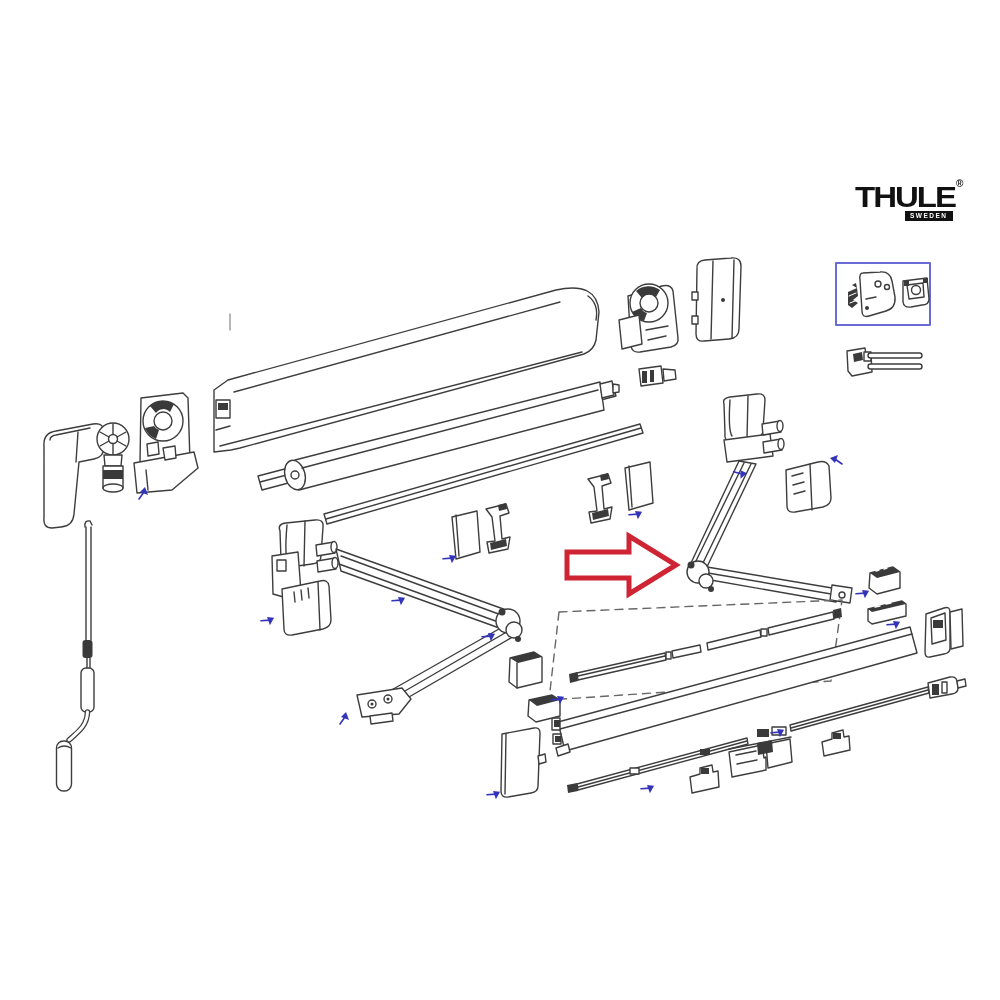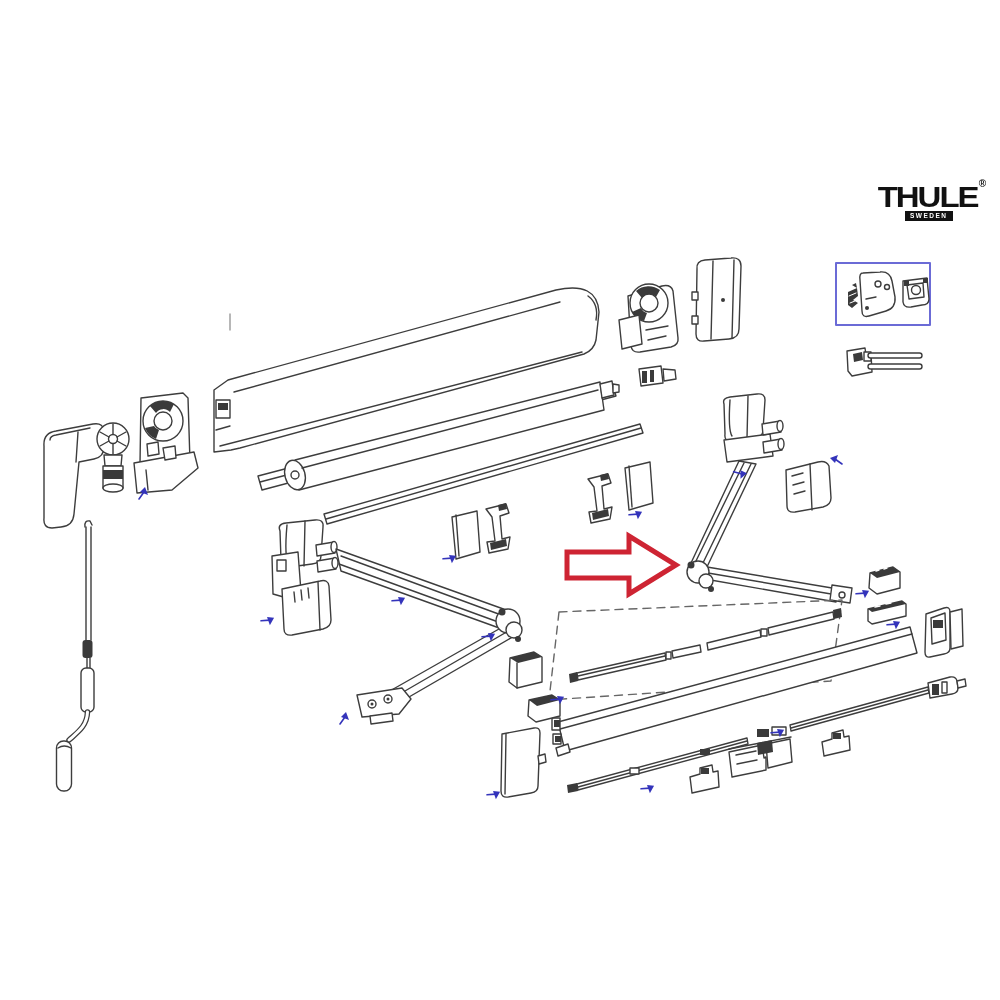--- a/index.html
+++ b/index.html
@@ -1,17 +1,17 @@
 <!DOCTYPE html>
 <html><head>
 <meta charset="utf-8">
 <style>
   html,body{margin:0;padding:0;background:#fff;}
   .stage{position:relative;width:1000px;height:1000px;background:#fff;overflow:hidden;
-         font-family:"Liberation Sans",sans-serif;text-align:right;}
+         font-family:"Liberation Sans",sans-serif;}
   .stage svg{position:absolute;left:0;top:0;}
   .logo{position:absolute;left:855px;top:180px;width:130px;height:50px;color:#111;}
   .wordmark{font-weight:900;font-size:33px;letter-spacing:-2px;line-height:1;
             font-family:"Liberation Sans",sans-serif;transform:scaleY(0.92);display:inline-block;}
   .reg{font-size:10px;font-weight:700;vertical-align:top;position:relative;top:-2px;left:1px;}
   .sweden{position:absolute;left:50px;top:31px;background:#111;color:#fff;
           font-size:6.5px;font-weight:700;letter-spacing:1.5px;padding:1px 5px;line-height:1.3;}
 </style>
 </head>
 <body>

